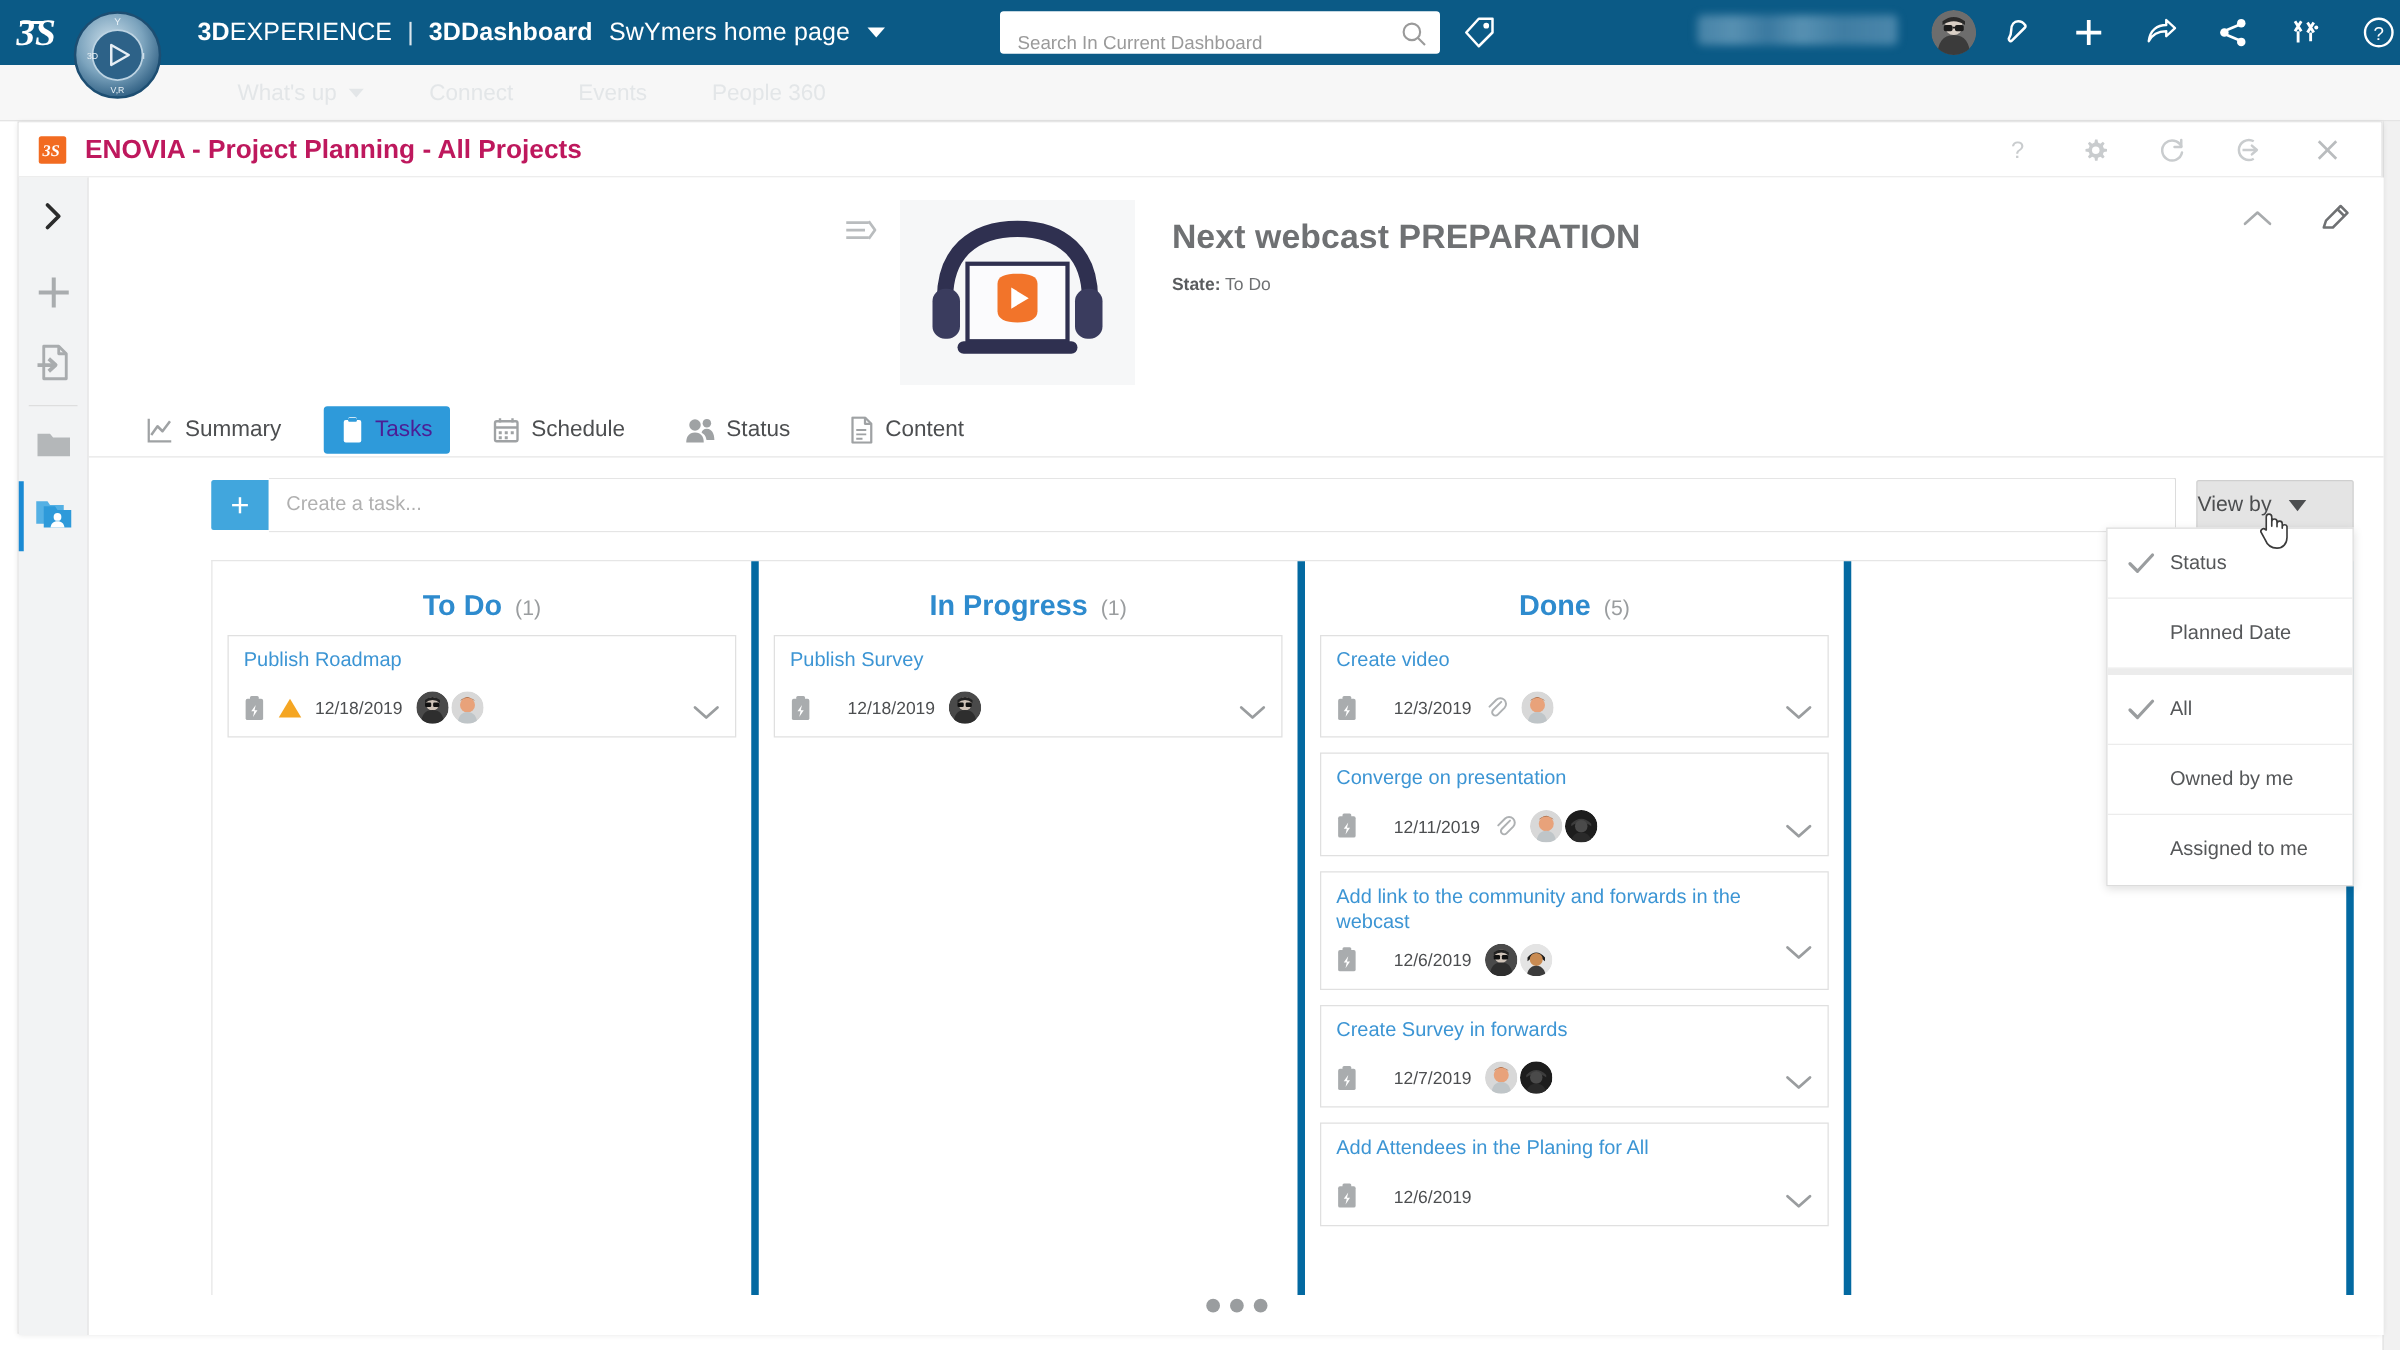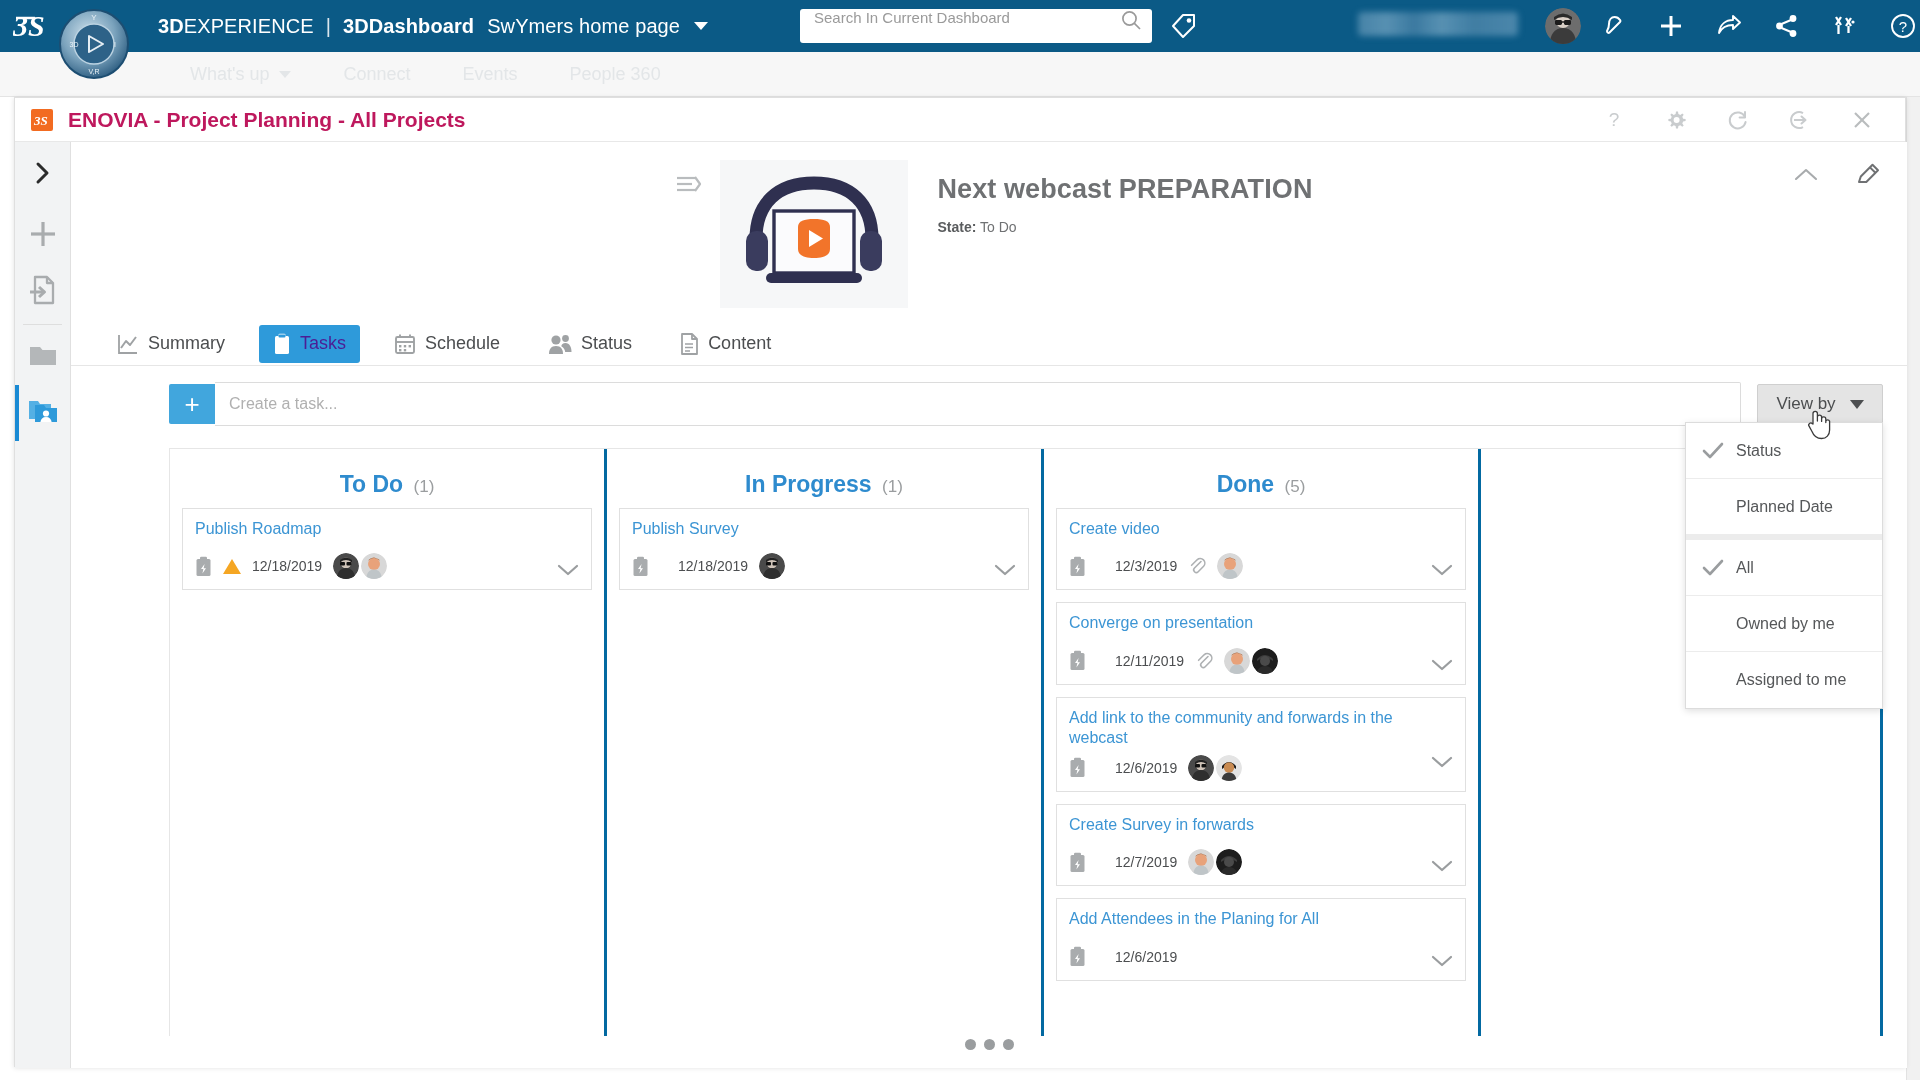--- a/index.html
+++ b/index.html
@@ -45,21 +45,21 @@
     display: inline-block; margin-left: 6px;
     width: 0; height: 0;
     border-left: 7px solid transparent;
     border-right: 7px solid transparent;
     border-top: 8px solid #ffffff;
   }
   .search-box {
     position: absolute; left: 800px; top: 9px;
     width: 352px; height: 34px;
     background: #ffffff; border-radius: 3px;
-    display: flex; align-items: flex-start;
+    display: flex; align-items: flex-end;
     padding: 0 10px 0 14px;
   }
   .search-box input {
     flex: 1; border: 0; outline: 0;
     font-family: "Liberation Sans", sans-serif;
     font-size: 15px; color: #333;
     background: transparent;
   }
   .search-box input::placeholder { color: #9a9a9a; }
   .tag-icon { position: absolute; left: 1170px; top: 12px; }
@@ -236,21 +236,21 @@
     border: 1px solid #dcdcdc; border-left: 0;
     padding: 0 14px; outline: 0;
     font-size: 16px; color: #333;
     font-family: "Liberation Sans", sans-serif;
     border-radius: 0 2px 2px 0;
   }
   .task-input::placeholder { color: #b0b0b0; }
   .viewby-btn {
     margin-left: 16px; width: 126px; height: 40px;
     background: #e4e4e4; border: 1px solid #cfcfcf;
-    display: flex; align-items: center; justify-content: center; gap: 14px;
+    display: flex; align-items: center; gap: 14px;
     font-size: 17px; color: #4c4e50; cursor: pointer;
     border-radius: 2px; flex: none;
   }
   .vb-caret {
     width: 0; height: 0;
     border-left: 7px solid transparent;
     border-right: 7px solid transparent;
     border-top: 9px solid #4c4e50;
   }
 
@@ -279,21 +279,21 @@
   }
 
   
   .board {
     display: flex; margin: 22px 24px 0 98px;
     border-top: 1px solid #e6e6e6;
     border-left: 1px solid #e6e6e6;
     height: 588px;
   }
   .col {
-    width: 437px; border-right: 3px solid #0369a1;
+    width: 437px; border-right: 6px solid #0369a1;
     padding: 0 12px;
   }
   .col.empty { flex: 1; }
   .col-head {
     text-align: center; padding: 22px 0 10px 0;
     white-space: nowrap;
   }
   .col-name { font-size: 23px; font-weight: bold; color: #2e8bce; }
   .col-count { font-size: 17px; color: #9a9d9f; margin-left: 6px; }
 

